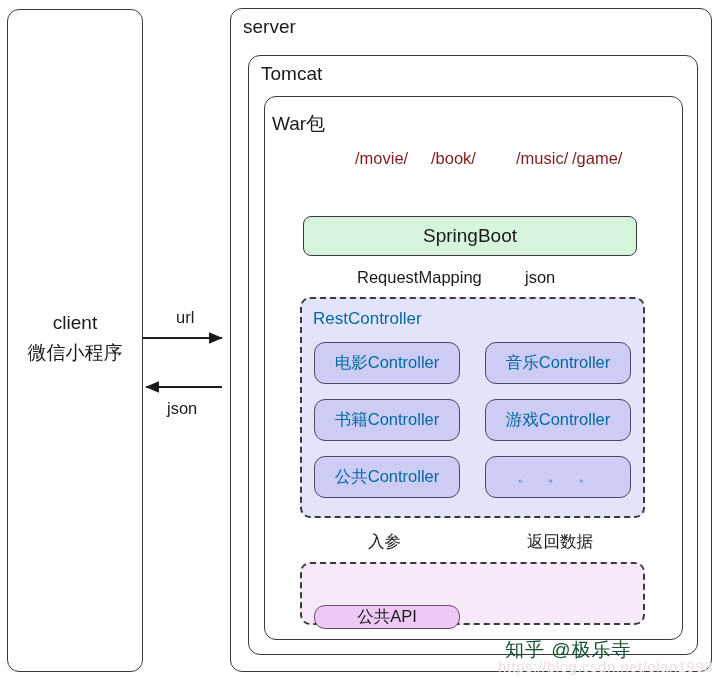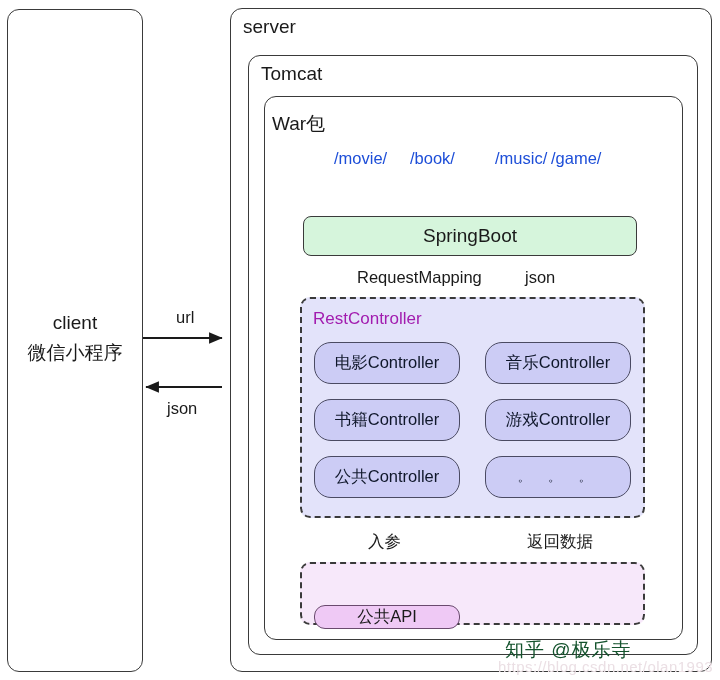--- a/index.html
+++ b/index.html
@@ -51,22 +51,23 @@
 
   #server-label { left: 243px; top: 17px; }
   #tomcat-label { left: 261px; top: 64px; }
   #war-label    { left: 272px; top: 114px; }
 
   
   .route {
     position: absolute;
     font-size: 16.5px;
     line-height: 1;
-    color: #1d4ed8;
-    white-space: nowrap;
+    color: #7f1d1d;
+    white-space: nowrap;
+    margin-left: 21px;
   }
 
   
   #springboot-box {
     position: absolute;
     left: 303px; top: 216px; width: 334px; height: 40px;
     border: 1.4px solid #3a3a3a;
     border-radius: 8px;
     background: #d6f5dc;
     display: flex; align-items: center; justify-content: center;
@@ -79,39 +80,39 @@
     position: absolute;
     left: 300px; top: 297px; width: 345px; height: 221px;
     border: 2px dashed #3a3a3a;
     border-radius: 10px;
     background: #e3e3fa;
   }
   #rest-label {
     position: absolute;
     left: 313px; top: 310px;
     font-size: 17px; line-height: 1;
-    color: #a21caf;
+    color: #0369a1;
   }
   #ctrl-grid {
     position: absolute;
     left: 314px; top: 342px;
     width: 317px; height: 162px;
     display: grid;
     grid-template-columns: 146px 146px;
     grid-template-rows: 42px 42px 42px;
     column-gap: 25px;
     row-gap: 15px;
   }
   .ctrl-box {
     border: 1.4px solid #4a4a62;
-    border-radius: 17px;
+    border-radius: 11px;
     background: #ccccf5;
     display: flex; align-items: center; justify-content: center;
     font-size: 16.5px;
-    color: #0f172a;
+    color: #0369a1;
     letter-spacing: 0px;
   }
   .ctrl-box.dots { font-size: 13px; letter-spacing: 7px; }
 
   
   #api-panel {
     position: absolute;
     left: 300px; top: 562px; width: 345px; height: 63px;
     border: 2px dashed #3a3a3a;
     border-radius: 10px;

